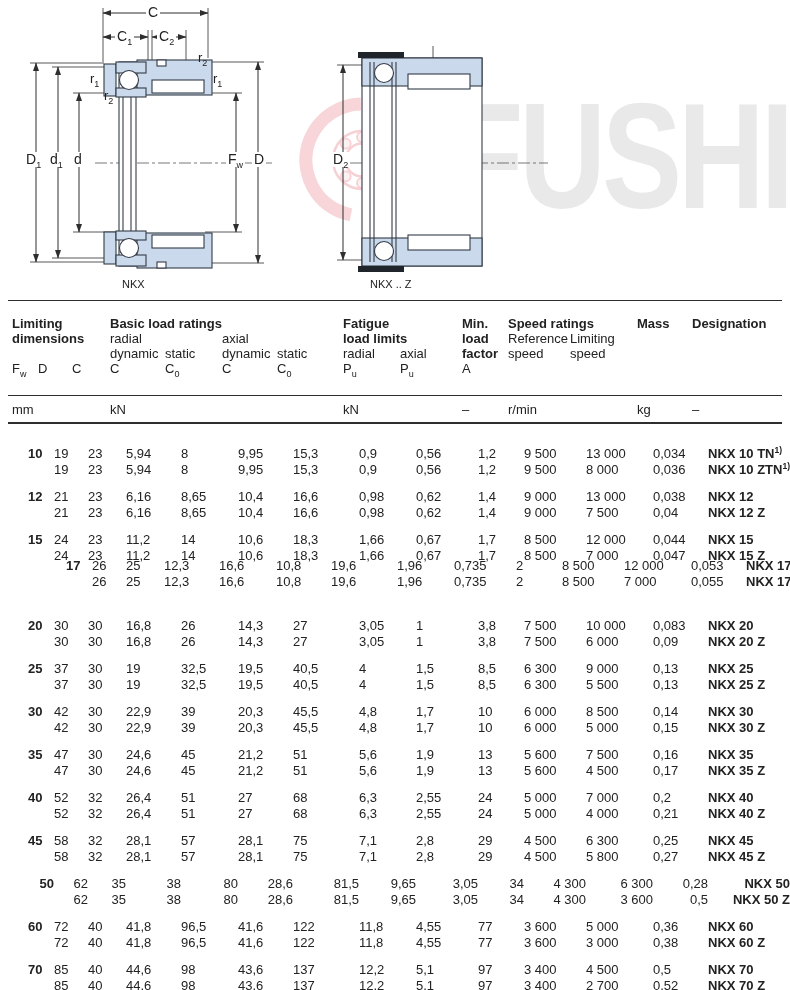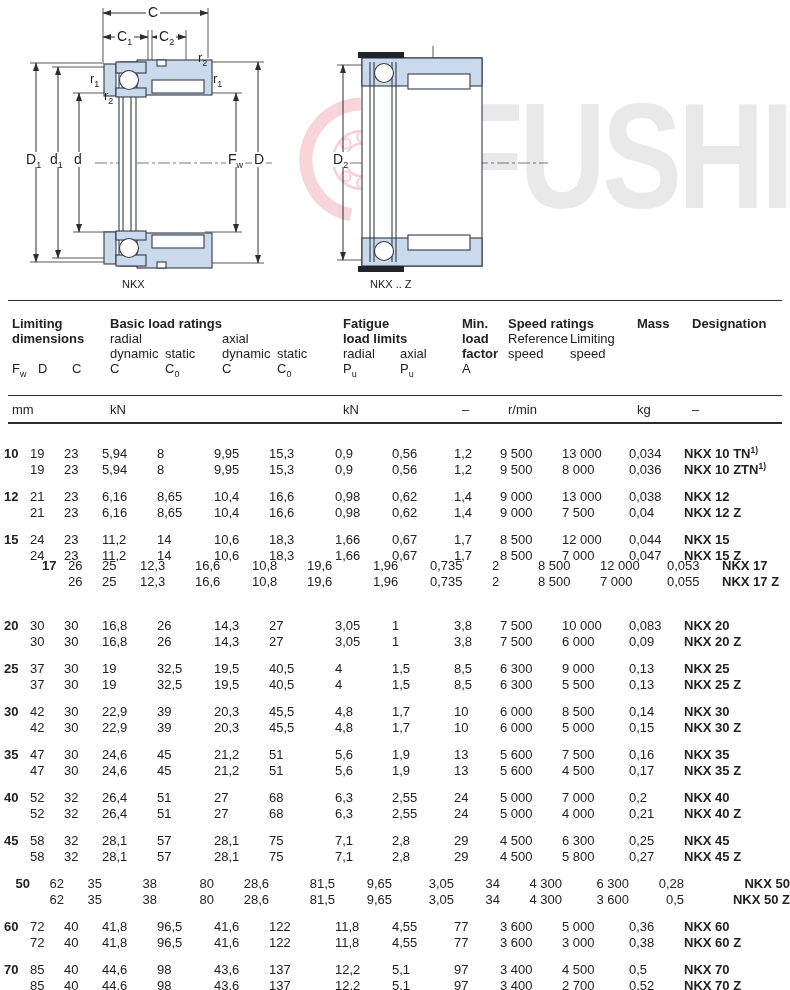--- a/index.html
+++ b/index.html
@@ -24,21 +24,21 @@
   .rule{position:absolute;left:8px;width:774px;height:1px;background:#2e2e2e;z-index:1;}
   .rule.thick{height:2px;}
   .hcell{position:absolute;z-index:1;font-size:13px;line-height:15px;white-space:nowrap;}
   .bold{font-weight:bold;}
   .pre{white-space:pre-line;}
   #table-body{position:absolute;left:0;top:0;width:790px;z-index:1;}
   .size-group{position:absolute;left:0;right:0;}
   .data-row{
     display:grid;
     grid-template-columns:26px 34px 38px 55px 57px 55px 66px 57px 62px 46px 62px 67px 55px auto;
-    padding-left:4px;font-size:13px;line-height:16px;white-space:nowrap;
+    padding-left:28px;font-size:13px;line-height:16px;white-space:nowrap;
   }
 </style>
 </head>
 <body>
 
 <div class="wm-text">FUSHI</div>
 
 <svg class="diagram" width="790" height="300" viewBox="0 0 790 300">
   <defs>
     <marker id="ae" markerWidth="9" markerHeight="8" refX="8" refY="3" orient="auto-start-reverse" markerUnits="userSpaceOnUse">

